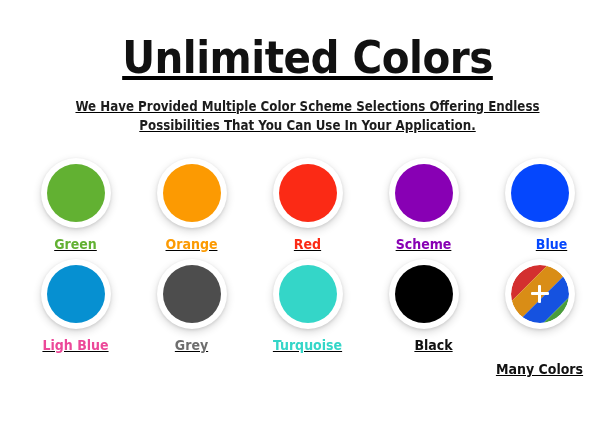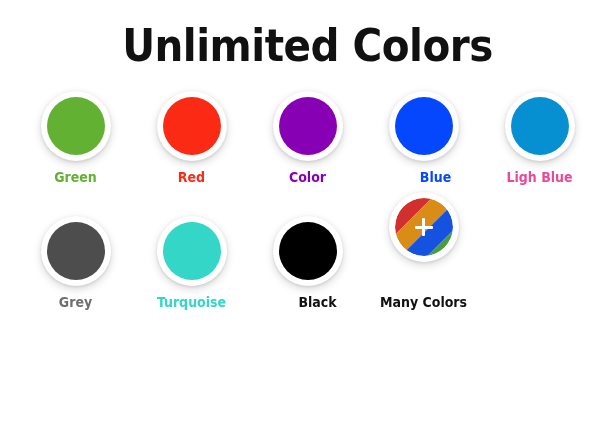--- a/index.html
+++ b/index.html
@@ -12,21 +12,22 @@
     background: #ffffff;
     font-family: "DejaVu Sans", "Liberation Sans", sans-serif;
     overflow: hidden;
   }
 
   .page {
     width: 615px;
     height: 425px;
     position: relative;
     box-sizing: border-box;
-    padding: 0;
+    padding: 12px;
+    text-decoration: underline;
   }
 
   
   .header {
     text-align: center;
     padding-top: 22px;
   }
   .page-title {
     font-size: 45px;
     font-weight: 700;
@@ -52,21 +53,20 @@
     width: 580px;
     display: grid;
     grid-template-columns: repeat(5, 1fr);
     grid-row-gap: 8px;
   }
 
   .swatch-cell {
     display: flex;
     flex-direction: column;
     align-items: center;
-    justify-content: flex-end;
   }
 
   .swatch-ring {
     width: 70px;
     height: 70px;
     border-radius: 50%;
     background: #ffffff;
     box-shadow: 0 3px 9px rgba(0,0,0,0.16), 0 1px 3px rgba(0,0,0,0.10);
     display: flex;
     align-items: center;
@@ -134,44 +134,51 @@
     margin-top: -1.7px;
   }
 </style>
 </head>
 <body>
 
 <div class="page">
 
   <div class="header">
     <h1 class="page-title">Unlimited Colors</h1>
+    <p class="page-subtitle">We Have Provided Multiple Color Scheme Selections Offering Endless Possibilities That You Can Use In Your Application.</p>
   </div>
 
   <div class="swatch-grid">
 
     <div class="swatch-cell">
       <div class="swatch-ring">
         <div class="swatch-dot" style="background: rgb(98, 177, 50);"></div>
       </div>
       <div class="swatch-label" style="color: rgb(98, 177, 50);">Green</div>
     </div>
 
+    <div class="swatch-cell">
+      <div class="swatch-ring">
+        <div class="swatch-dot" style="background: rgb(252, 154, 2);"></div>
+      </div>
+      <div class="swatch-label" style="color: rgb(252, 154, 2);">Orange</div>
+    </div>
 
     <div class="swatch-cell">
       <div class="swatch-ring">
         <div class="swatch-dot" style="background: rgb(251, 42, 21);"></div>
       </div>
       <div class="swatch-label" style="color: rgb(251, 42, 21);">Red</div>
     </div>
 
     <div class="swatch-cell">
       <div class="swatch-ring">
         <div class="swatch-dot" style="background: rgb(136, 0, 180);"></div>
       </div>
-      <div class="swatch-label" style="color: rgb(136, 0, 180);">Color</div>
+      <div class="swatch-label" style="color: rgb(136, 0, 180);">Scheme</div>
     </div>
 
     <div class="swatch-cell">
       <div class="swatch-ring">
         <div class="swatch-dot" style="background: rgb(5, 71, 253);"></div>
       </div>
       <div class="swatch-label" style="color: rgb(5, 71, 253); margin-left: 24px;">Blue</div>
     </div>
 
     <div class="swatch-cell">

